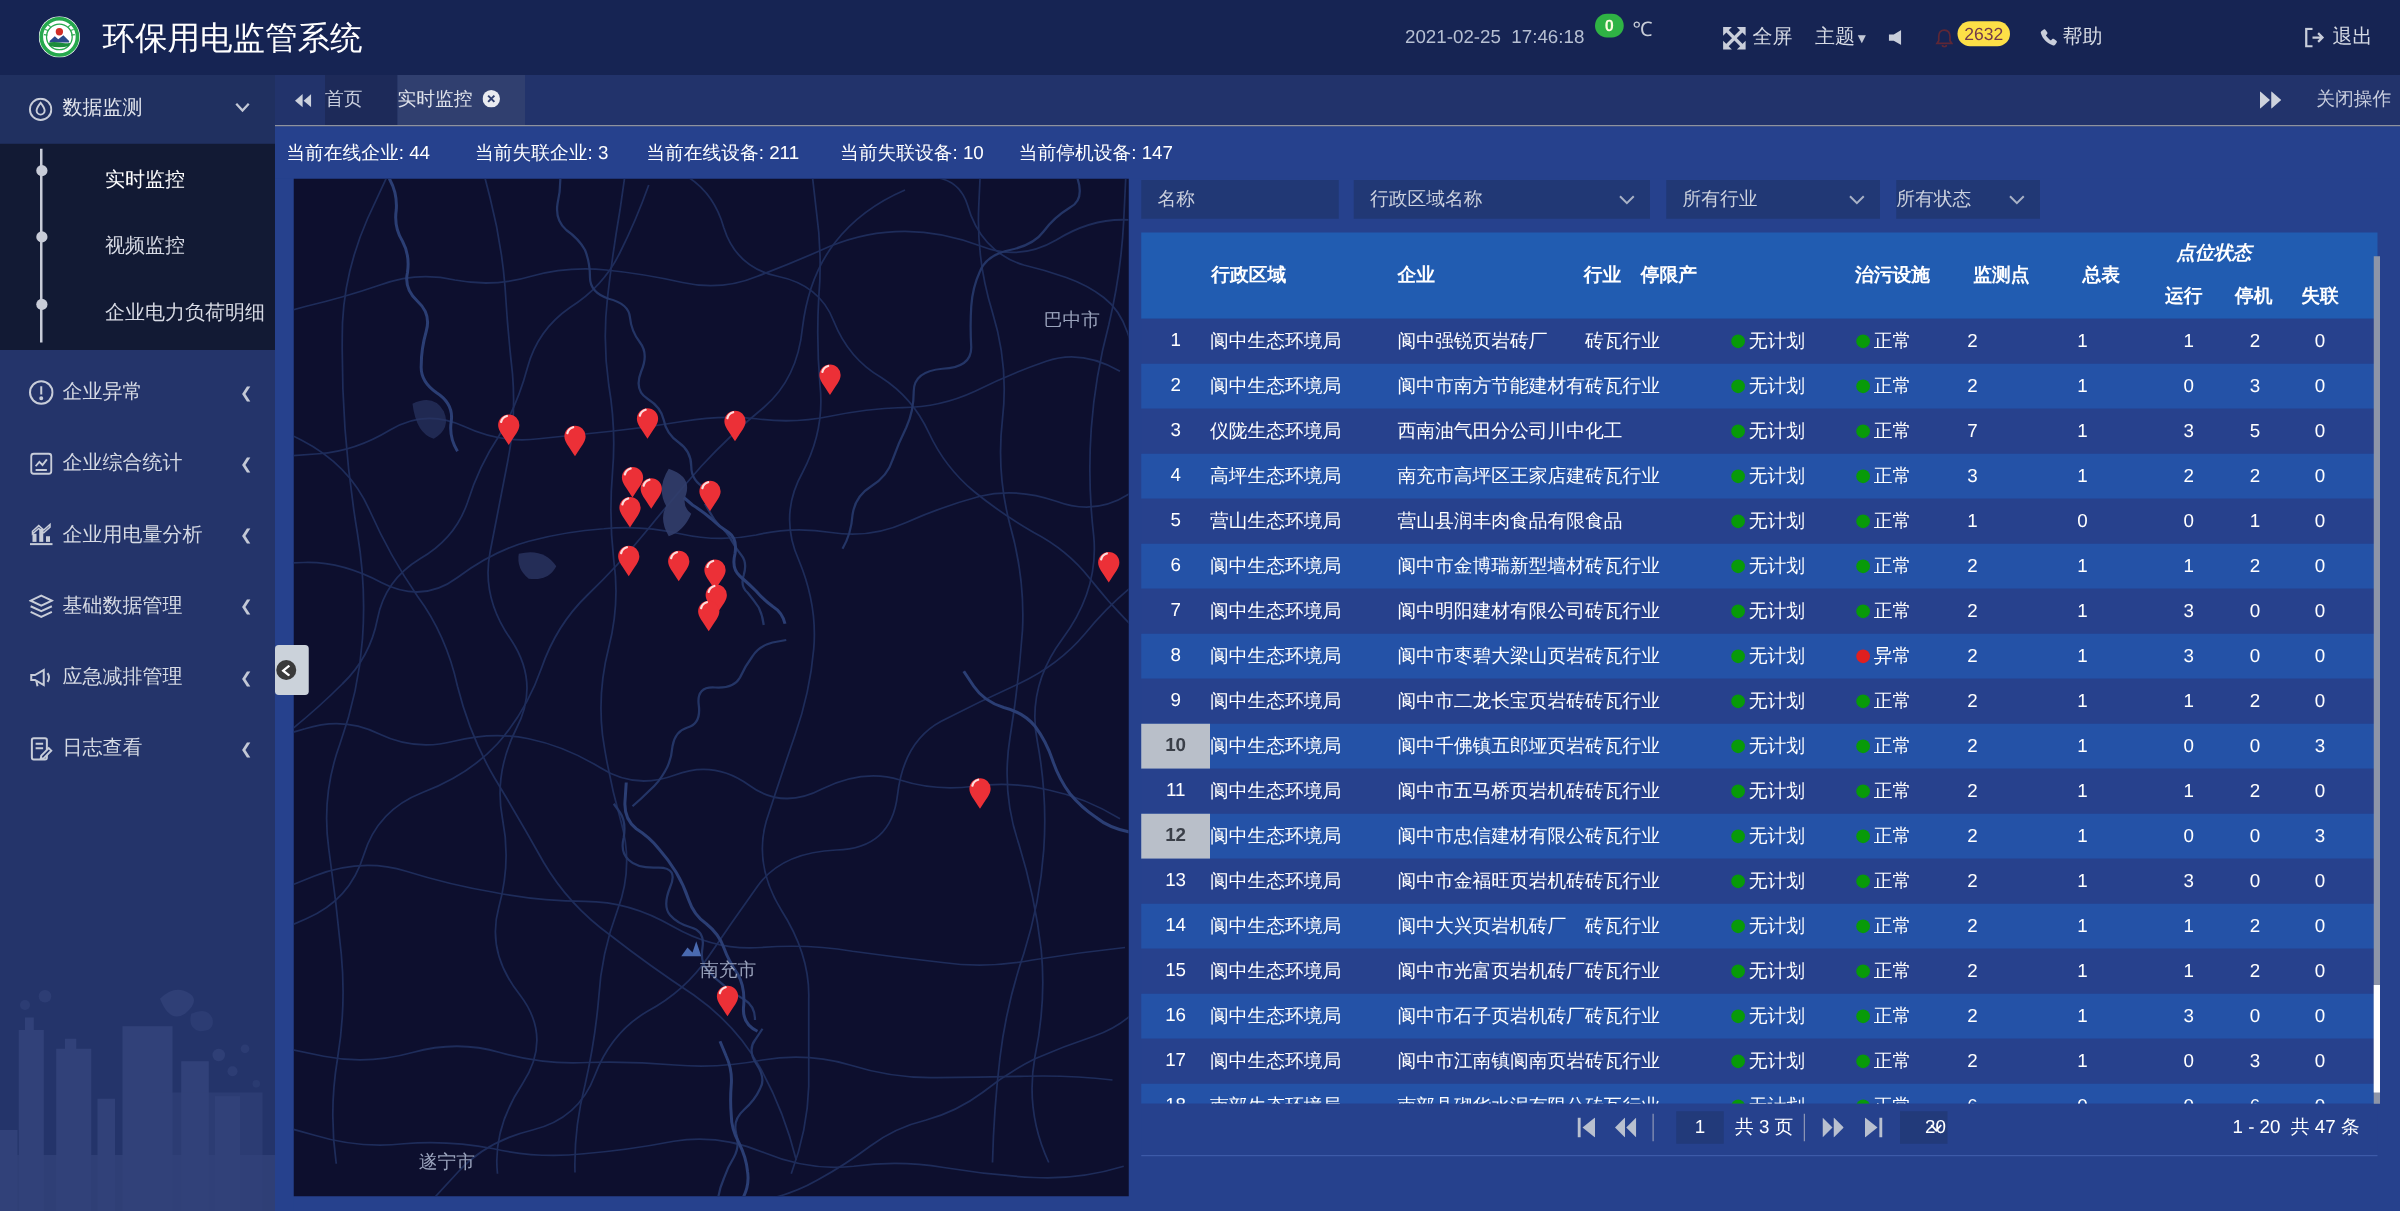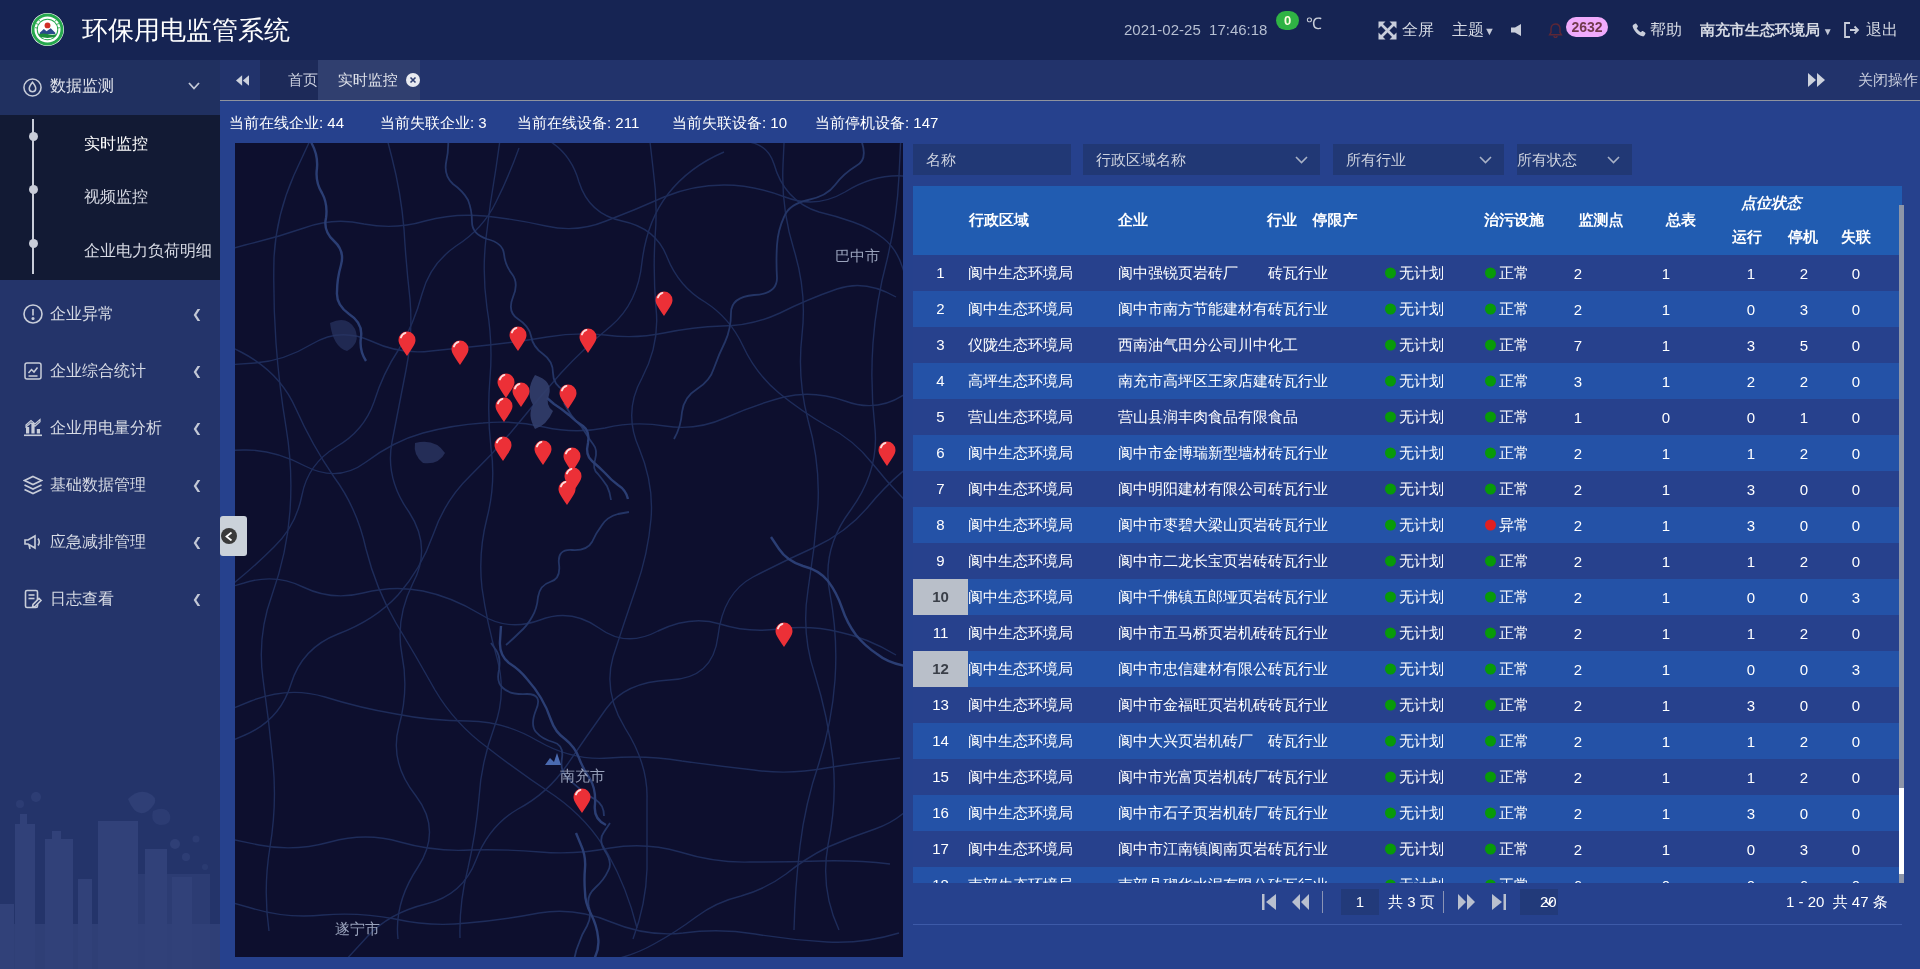--- a/index.html
+++ b/index.html
@@ -13,21 +13,21 @@
 #stats{position:absolute;left:220px;top:102px;width:1700px;height:41px;background:#26418D}
 #divband{position:absolute;left:220px;top:143px;width:15px;height:826px;background:#26418D}
 #map{position:absolute;left:235px;top:143px;width:668px;height:814px;background:#0D0F2E;overflow:hidden}
 .hitem{position:absolute;top:0;height:60px;line-height:60px;color:#D6DAE4;font-size:16px;white-space:nowrap}
 .menu-item{position:absolute;left:0;width:220px;height:57px;color:#D6DAE4;font-size:16px}
 .menu-item .mi-text{position:absolute;left:50px;top:50%;transform:translateY(-50%)}
 .menu-item .mi-icon{position:absolute;left:23px;top:50%;transform:translateY(-50%);width:20px;height:20px}
 .menu-item .mi-arrow{position:absolute;right:18px;top:50%;transform:translateY(-50%);color:#C3C8D6;font-size:12px}
 .sub-item{position:absolute;left:84px;color:#D8DBE5;font-size:16px;transform:translateY(-50%)}
 .dot{position:absolute;left:29px;width:9px;height:9px;border-radius:50%;background:#C8CCD8}
-.tab{position:absolute;top:0;height:40px;line-height:40px;text-align:right;font-size:15px;color:#C9CEDE}
+.tab{position:absolute;top:0;height:40px;line-height:40px;text-align:left;font-size:15px;color:#C9CEDE}
 .stat{position:absolute;top:0;height:41px;line-height:41px;color:#FFF;font-size:15px;white-space:nowrap}
 .fbox{position:absolute;top:144px;height:31px;background:#213875;color:#CCD1DE;font-size:15px;line-height:31px}
 .fbox .chev{position:absolute;right:12px;top:0;color:#A9B2C6;font-size:12px}
 .th{position:absolute;color:#FFF;font-size:15px;font-weight:bold;transform:translate(-50%,-50%);white-space:nowrap}
 .row{position:absolute;left:913px;width:989px;height:36px}
 .row span{position:absolute;top:50%;transform:translateY(-50%);color:#FFF;font-size:15px;white-space:nowrap}
 .row .seq{left:0;width:55px;text-align:center;top:0;height:36px;line-height:36px;transform:none}
 .row .c1{left:55px}.row .c2{left:205px}.row .c3{left:355px}
 .row .gdot{left:472px;width:11px;height:11px;border-radius:50%;background:#089A08}
 .row .st1{left:486px}
@@ -79,26 +79,25 @@
   </svg>
   <div class="hitem" style="left:1402px">全屏</div>
   <div class="hitem" style="left:1452px">主题<span style="font-size:11px;color:#C3C8D6">▼</span></div>
   <svg class="abs" style="left:1511px;top:24px" width="10" height="12" viewBox="0 0 10 12" fill="#C9CEDB">
     <path d="M10 0 L10 12 L4 8.5 L0 8.5 L0 3.5 L4 3.5 Z"></path>
   </svg>
   <svg class="abs" style="left:1548px;top:23px" width="15" height="15" viewBox="0 0 15 15" fill="none" stroke="#5E2736" stroke-width="1.4">
     <path d="M7.5 1 C4.6 1 3 3.2 3 6 L3 9.5 L1.6 11.7 L13.4 11.7 L12 9.5 L12 6 C12 3.2 10.4 1 7.5 1 Z"></path>
     <path d="M6 13 a1.5 1.5 0 0 0 3 0"></path>
   </svg>
-  <div class="abs" style="left:1566px;top:17px;width:42px;height:20px;border-radius:10px;background:#f0abfc;color:#71394C;font-size:14px;font-weight:bold;text-align:center;line-height:20px">2632</div>
+  <div class="abs" style="left:1566px;top:17px;width:42px;height:20px;border-radius:10px;background:#fde047;color:#71394C;font-size:14px;font-weight:normal;text-align:center;line-height:20px">2632</div>
   <svg class="abs" style="left:1632px;top:23px" width="14" height="14" viewBox="0 0 17 17" fill="#C9CEDB">
     <path d="M3.6 0.8 C4.2 0.4 5 0.5 5.4 1.1 L7 3.4 C7.4 4 7.3 4.8 6.8 5.3 L5.7 6.4 C6.4 7.9 9.1 10.6 10.6 11.3 L11.7 10.2 C12.2 9.7 13 9.6 13.6 10 L15.9 11.6 C16.5 12 16.6 12.8 16.2 13.4 L14.9 15.4 C14.4 16.1 13.6 16.4 12.8 16.2 C7.2 14.7 2.3 9.8 0.8 4.2 C0.6 3.4 0.9 2.6 1.6 2.1 Z"></path>
   </svg>
   <div class="hitem" style="left:1650px">帮助</div>
-  <div class="hitem" style="left:1700px;font-weight:bold;font-size:15px">南充市生态环境局<span style="font-size:10px;color:#C3C8D6">&nbsp;▼</span></div>
   <svg class="abs" style="left:1843px;top:22px" width="17" height="16" viewBox="0 0 17 16" fill="none" stroke="#C9CEDB" stroke-width="1.8">
     <path d="M7 1 L2 1 L2 15 L7 15"></path>
     <path d="M7 8 L15 8 M11.5 4.5 L15 8 L11.5 11.5"></path>
   </svg>
   <div class="hitem" style="left:1866px">退出</div>
 </div>
 
 <div id="sidebar">
   <div class="abs" style="left:0;top:0;width:220px;height:55px;background:#203060">
     <svg class="abs" style="left:23px;top:18px" width="19" height="19" viewBox="0 0 20 20" fill="none" stroke="#C8CDD9" stroke-width="1.6">
@@ -209,21 +208,21 @@
   <div class="tab" style="left:98px;width:102px;background:#303F6F;color:#DFE2EA">实时监控
     <svg style="vertical-align:-2px;margin-left:4px" width="14" height="14" viewBox="0 0 14 14">
         <circle cx="7" cy="7" r="7" fill="#E9EBF0"></circle>
         <path d="M4.5 4.5 L9.5 9.5 M9.5 4.5 L4.5 9.5" stroke="#303F6F" stroke-width="1.6"></path>
       </svg>
   </div>
   <svg class="abs" style="left:1588px;top:13px" width="17" height="14" viewBox="0 0 17 14" fill="#CDD2DD">
     <path d="M0 0 L0 14 L8 7 Z"></path>
       <path d="M9 0 L9 14 L17 7 Z"></path>
   </svg>
-  <div class="tab" style="left:1628px;width:70px;text-align:right">关闭操作</div>
+  <div class="tab" style="left:1628px;width:70px;text-align:center">关闭操作</div>
 </div>
 
 <div id="stats">
   <div class="stat" style="left:9px">当前在线企业: 44</div>
   <div class="stat" style="left:160px">当前失联企业: 3</div>
   <div class="stat" style="left:297px">当前在线设备: 211</div>
   <div class="stat" style="left:452px">当前失联设备: 10</div>
   <div class="stat" style="left:595px">当前停机设备: 147</div>
 </div>
 

